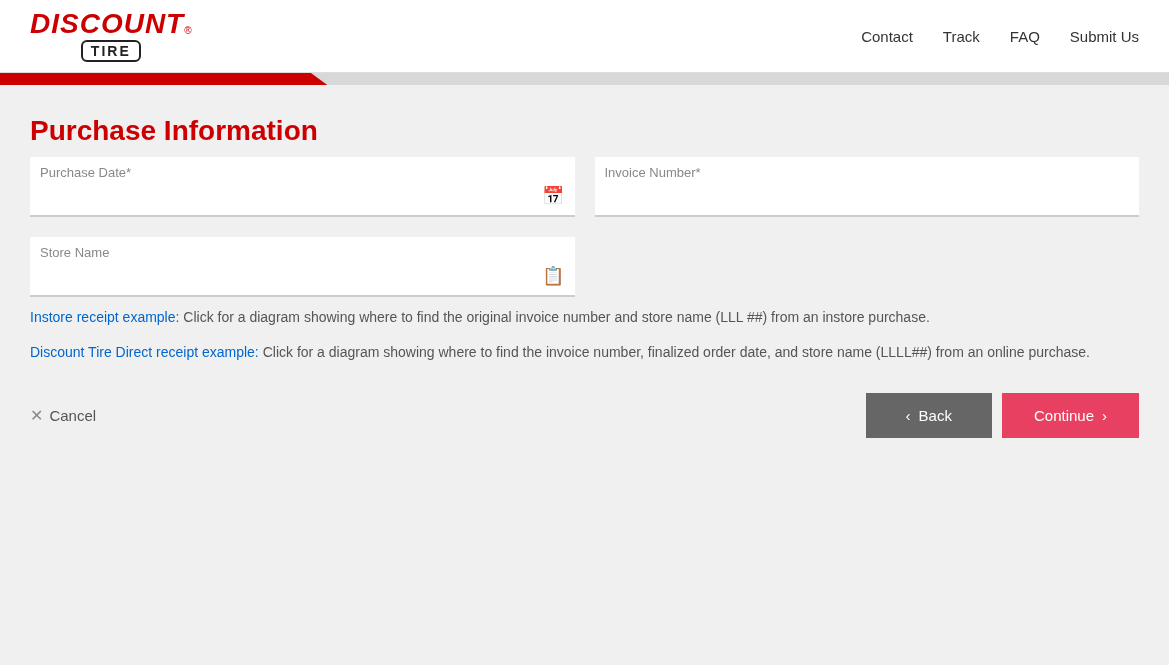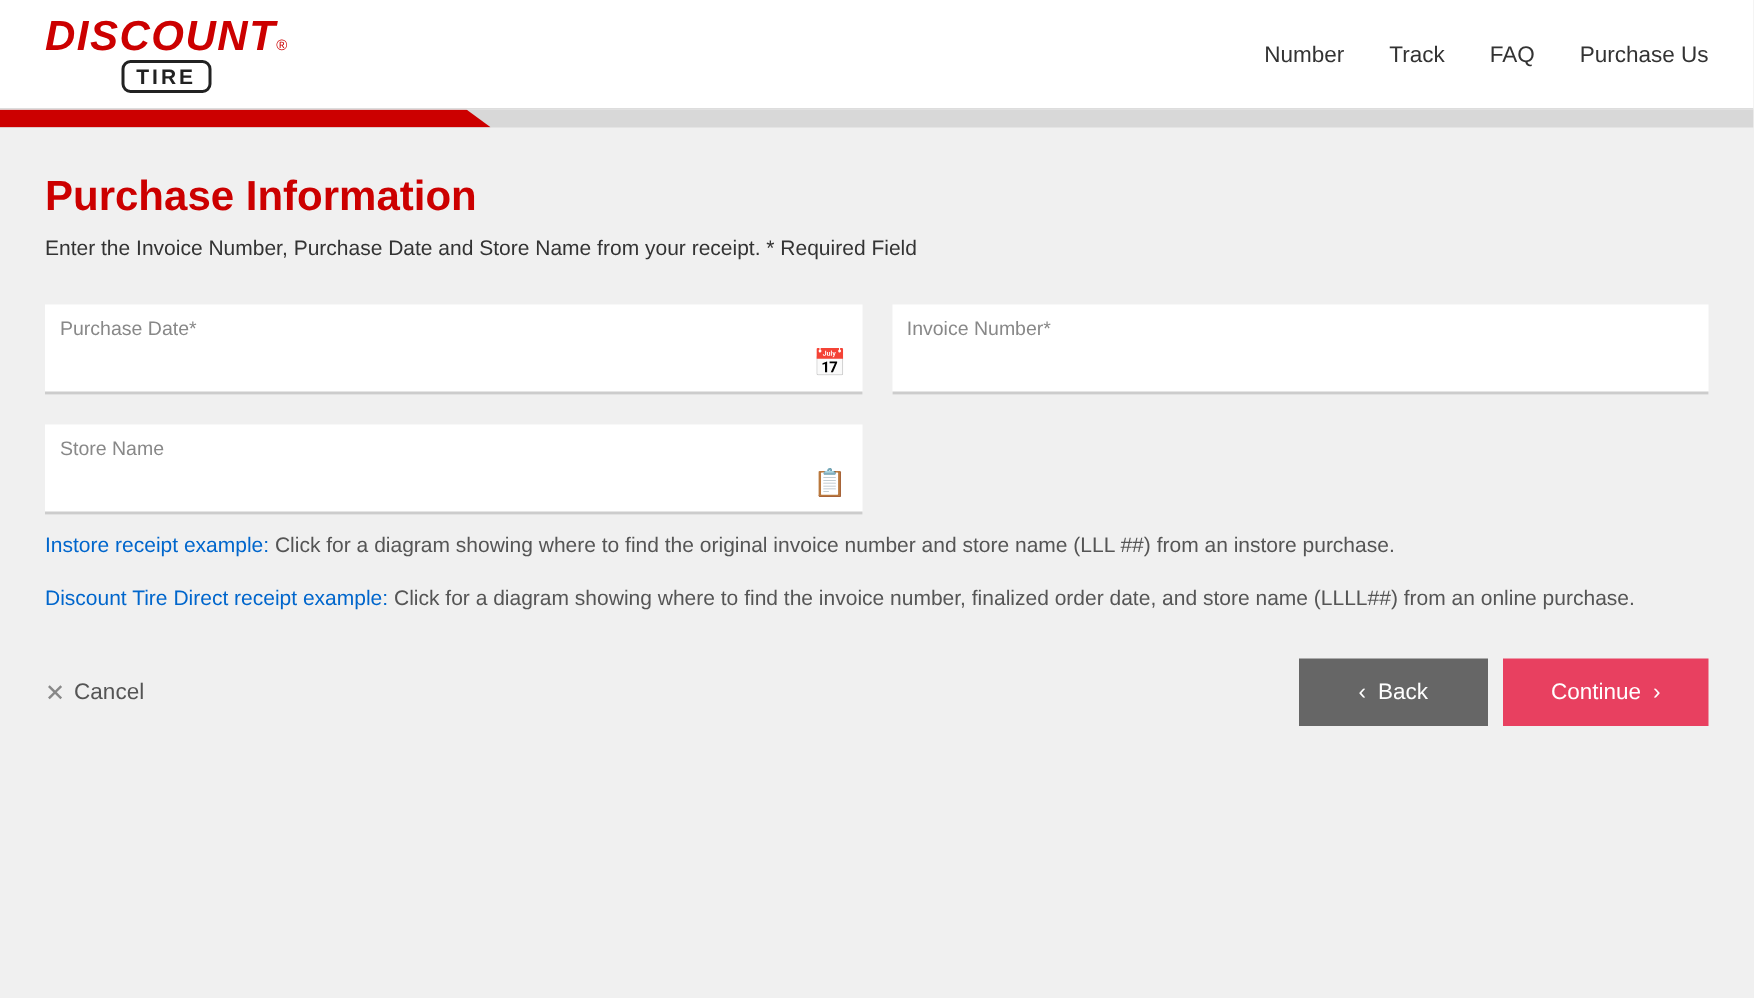--- a/index.html
+++ b/index.html
@@ -211,34 +211,33 @@
   <div class="logo-area">
     <div class="logo-wrapper">
       <div style="display:flex; align-items:flex-start;">
         <span class="logo-text">DISCOUNT</span>
         <sup class="logo-reg">®</sup>
       </div>
       <div class="logo-tire">TIRE</div>
     </div>
   </div>
   <nav class="nav">
-    <a>Number</a>
+    <a>Contact</a>
     <a>Track</a>
     <a>FAQ</a>
-    <a>Purchase Us</a>
+    <a>Submit Us</a>
   </nav>
 </header>
 
 <div class="progress-bar-area">
   <div class="progress-bar-fill"></div>
 </div>
 
 <main class="main">
   <h1 class="page-title">Purchase Information</h1>
-  <p class="page-subtitle">Enter the Invoice Number, Purchase Date and Store Name from your receipt. * Required Field</p>
 
   <div class="form-row">
     <div class="field-wrapper" style="position:relative;">
       <label class="field-label">Purchase Date*</label>
       <input type="text" style="">
       <span class="field-icon">📅</span>
     </div>
     <div class="field-wrapper">
       <label class="field-label">Invoice Number*</label>
       <input type="text" style="">

